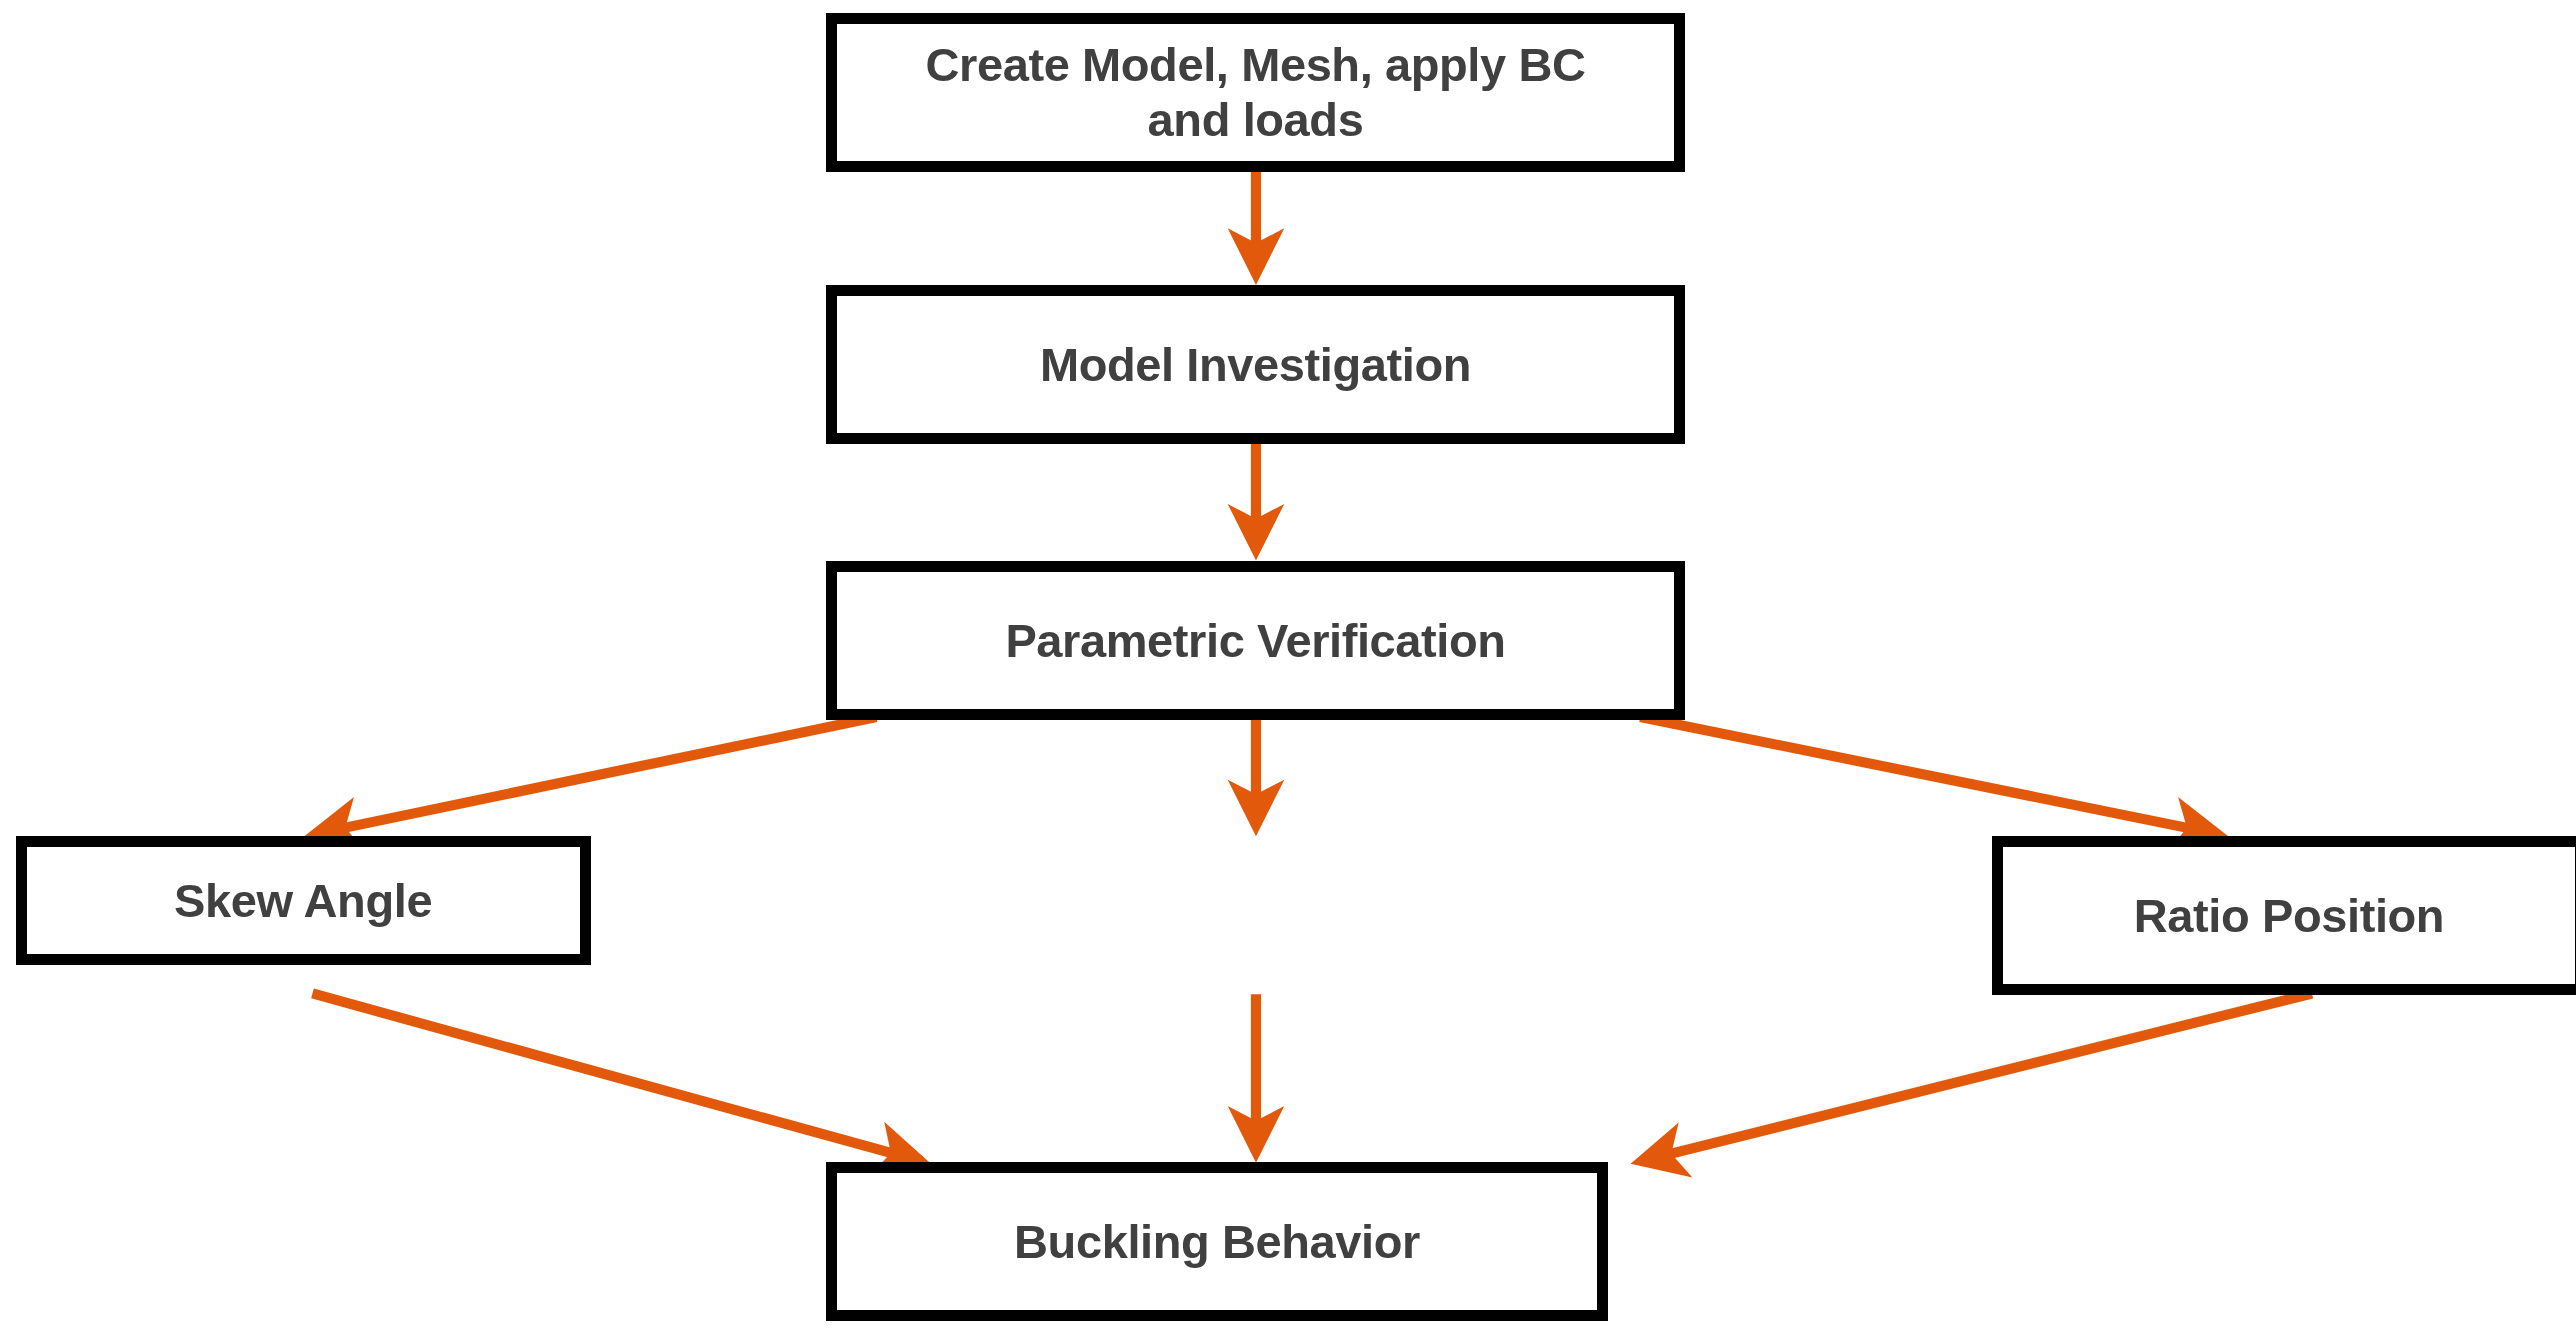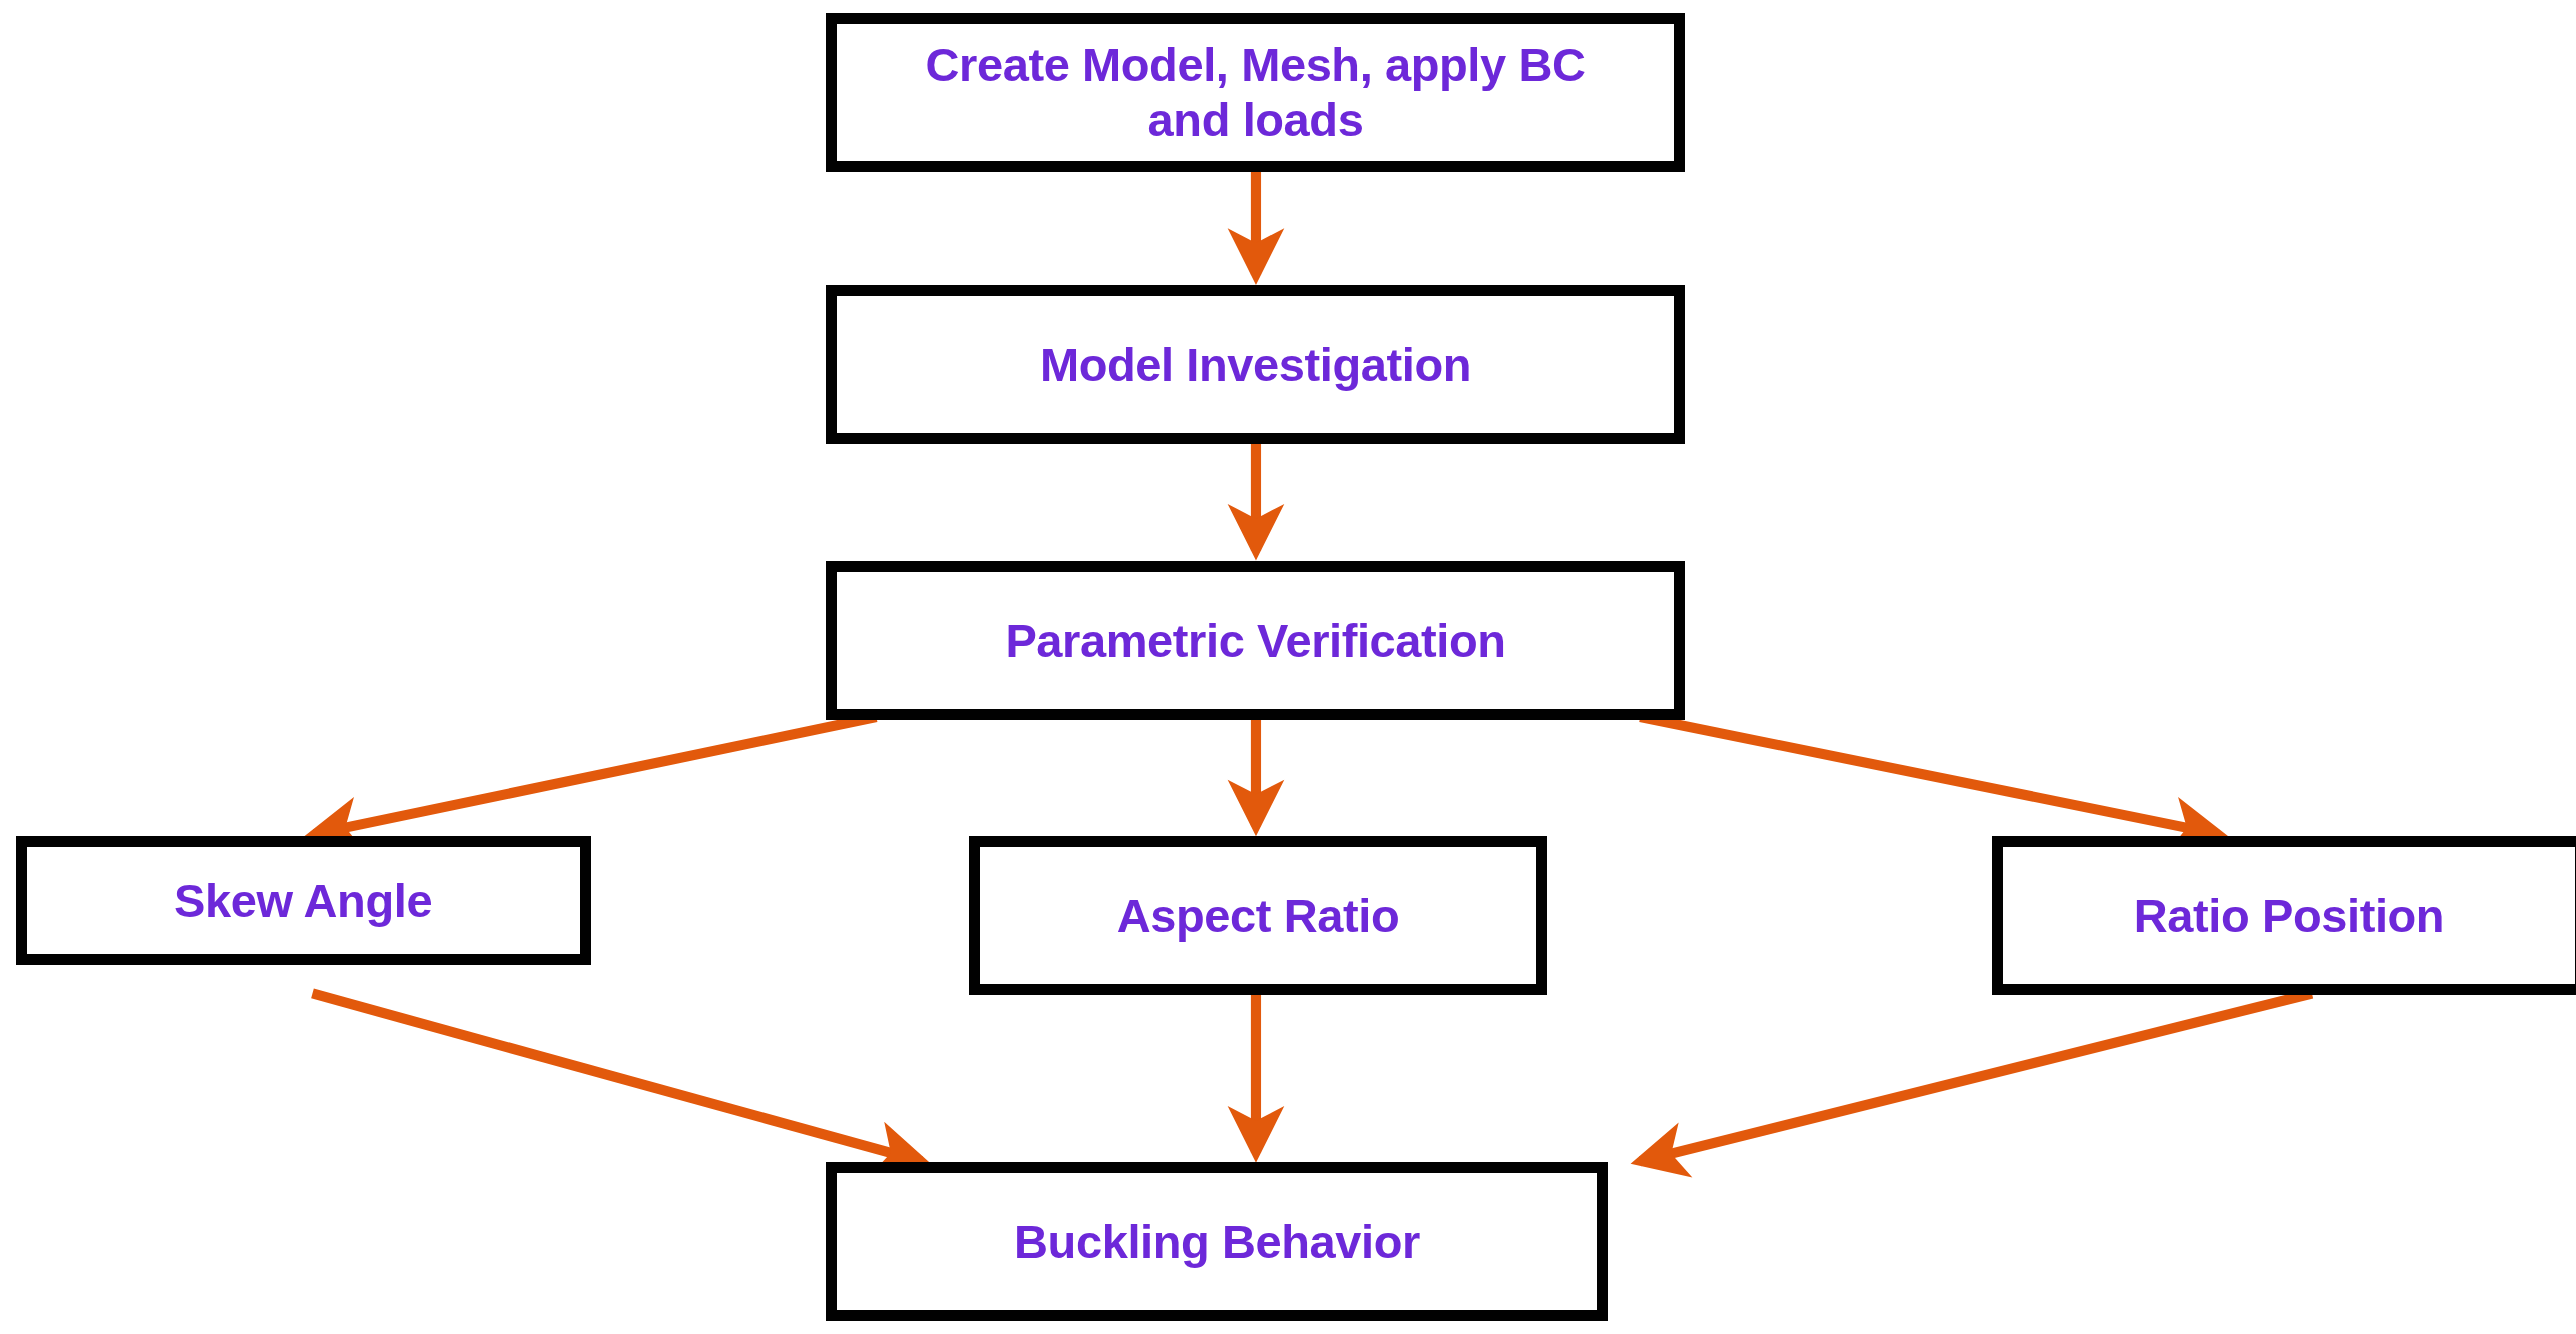--- a/index.html
+++ b/index.html
@@ -35,21 +35,21 @@
     display: flex;
     align-items: center;
     justify-content: center;
     z-index: 2;
   }
   .node-label {
     font-family: "Liberation Sans", sans-serif;
     font-weight: bold;
     font-size: 47px;
     line-height: 1.18;
-    color: #6d28d9;
+    color: #404040;
     text-align: center;
     letter-spacing: -0.4px;
     white-space: pre-line;
     padding: 0 7.8px;
   }
   
   #node-create-model { left: 826px; top: 12.5px;   width: 859px; height: 159px; }
   #node-model-verification { left: 826px; top: 285px;  width: 859px; height: 159px; }
   #node-parametric-investigation { left: 826px; top: 561px;  width: 859px; height: 159px; }
   #node-skew-angle { left: 15.6px;   top: 836px; width: 575px;  height: 129px; }
@@ -96,23 +96,20 @@
   </div>
 
   <div class="node" id="node-parametric-investigation">
     <span class="node-label">Parametric Verification</span>
   </div>
 
   <div class="node" id="node-skew-angle">
     <span class="node-label">Skew Angle</span>
   </div>
 
-  <div class="node" id="node-aspect-ratio">
-    <span class="node-label">Aspect Ratio</span>
-  </div>
 
   <div class="node" id="node-cutout-position">
     <span class="node-label">Ratio Position</span>
   </div>
 
   <div class="node" id="node-buckling-behavior">
     <span class="node-label">Buckling Behavior</span>
   </div>
 
 </div>

